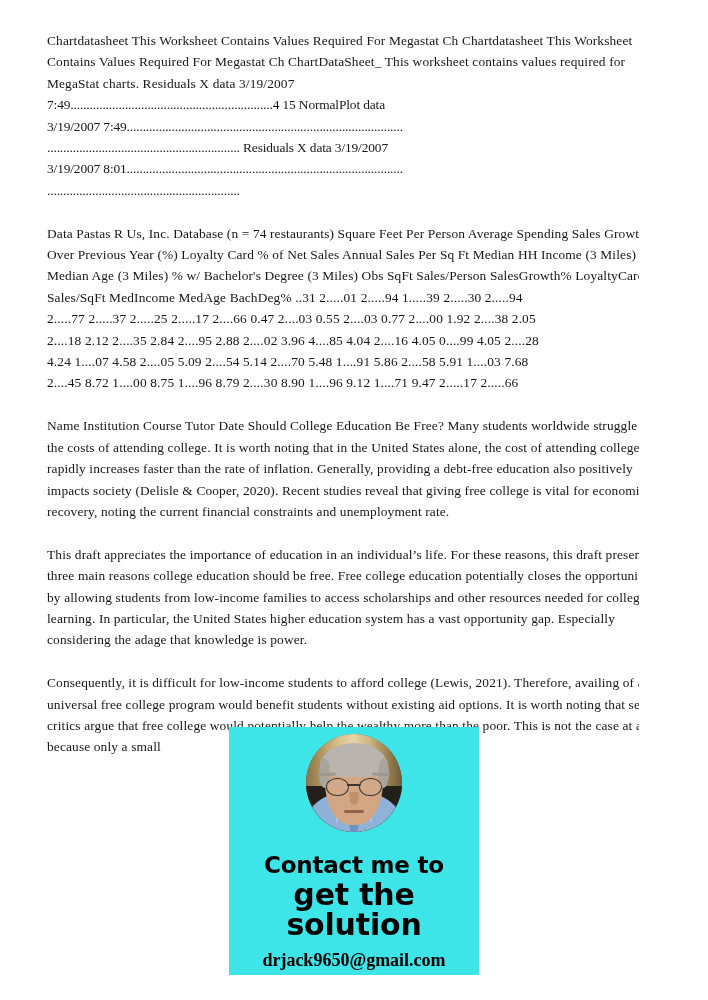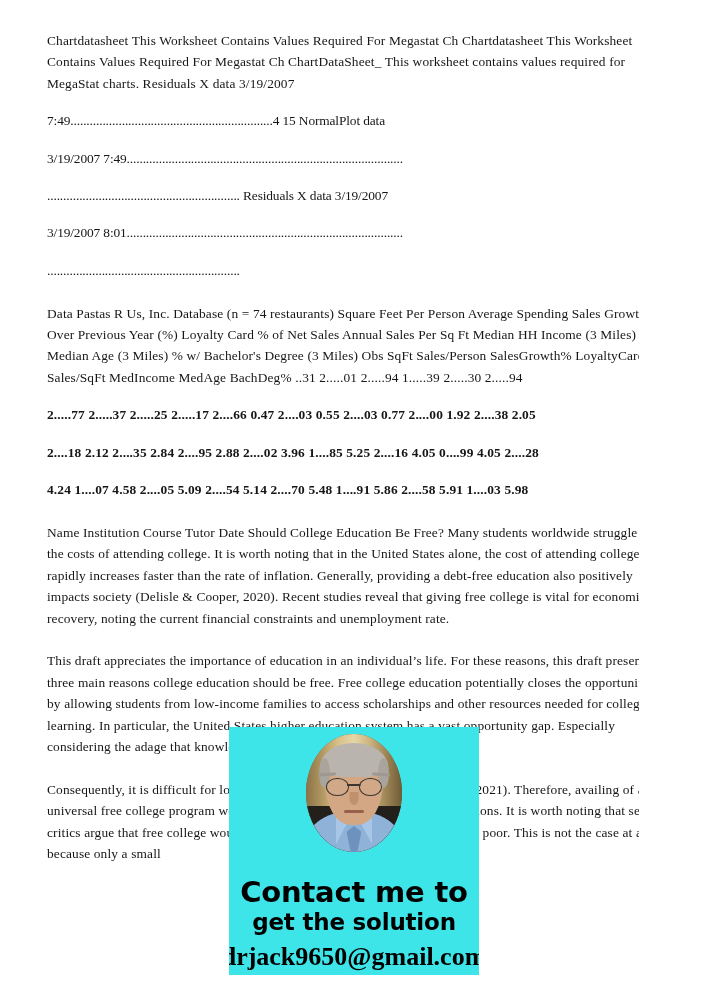--- a/index.html
+++ b/index.html
@@ -27,33 +27,32 @@
   }
   .para {
     font-size: 13.4px;
     line-height: 21.4px;
     text-align: left;
     margin: 0 0 0 0;
     color: #161616;
     letter-spacing: 0.01em;
   }
   .para + .para {
-    margin-top: 16px;
+    margin-top: 0px;
   }
   .spacer-line {
     height: 21.4px;
   }
   .dots {
     letter-spacing: -0.01em;
   }
   .numeric {
     font-size: 13.4px;
     line-height: 21.4px;
     white-space: pre-wrap;
-    font-weight: bold;
   }
   
   #overlay-card {
     position: absolute;
     left: 229px;
     top: 727px;
     width: 250px;
     height: 248px;
     background: #3ee5e8;
     overflow: hidden;
@@ -213,32 +212,32 @@
     border-radius: 3px;
   }
   .overlay-line {
     font-family: "DejaVu Sans", "Liberation Sans", sans-serif;
     font-weight: bold;
     color: #000000;
     text-align: center;
     letter-spacing: -0.2px;
   }
   #contact-line-1 {
-    font-size: 29px;
+    font-size: 23px;
     line-height: 30px;
-    margin-top: 25px;
+    margin-top: 18px;
   }
   #contact-line-2 {
-    font-size: 23px;
+    font-size: 30px;
     line-height: 30px;
   }
   #contact-email {
     font-family: "Liberation Serif", "DejaVu Serif", serif;
     font-weight: bold;
-    font-size: 26px;
+    font-size: 18px;
     line-height: 30px;
     margin-top: 5px;
     text-align: center;
     color: #000000;
   }
 </style>
 </head>
 <body>
 
 <div id="page">
@@ -249,22 +248,23 @@
     <p class="para dots">7:49...............................................................4 15 NormalPlot data</p>
     <p class="para dots">3/19/2007 7:49......................................................................................</p>
     <p class="para dots">............................................................ Residuals X data 3/19/2007</p>
     <p class="para dots">3/19/2007 8:01......................................................................................</p>
     <p class="para dots">............................................................</p>
 
     <div class="spacer-line"></div>
 
     <p class="para">Data Pastas R Us, Inc. Database (n = 74 restaurants) Square Feet Per Person Average Spending Sales Growth Over Previous Year (%) Loyalty Card % of Net Sales Annual Sales Per Sq Ft Median HH Income (3 Miles) Median Age (3 Miles) % w/ Bachelor's Degree (3 Miles) Obs SqFt Sales/Person SalesGrowth% LoyaltyCard% Sales/SqFt MedIncome MedAge BachDeg% ..31 2.....01 2.....94 1.....39 2.....30 2.....94</p>
     <p class="para numeric">2.....77 2.....37 2.....25 2.....17 2....66 0.47 2....03 0.55 2....03 0.77 2....00 1.92 2....38 2.05</p>
-    <p class="para numeric">2....18 2.12 2....35 2.84 2....95 2.88 2....02 3.96 1....85 5.25 2....16 4.05 0....99 4.05 2....28</p>
-    <p class="para numeric">4.24 1....07 4.58 2....05 5.09 2....54 5.14 2....70 5.48 1....91 5.86 2....58 5.91 1....03 5.98</p>
+    <p class="para numeric">2....18 2.12 2....35 2.84 2....95 2.88 2....02 3.96 4....85 4.04 2....16 4.05 0....99 4.05 2....28</p>
+    <p class="para numeric">4.24 1....07 4.58 2....05 5.09 2....54 5.14 2....70 5.48 1....91 5.86 2....58 5.91 1....03 7.68</p>
+    <p class="para numeric">2....45 8.72 1....00 8.75 1....96 8.79 2....30 8.90 1....96 9.12 1....71 9.47 2.....17 2.....66</p>
 
     <div class="spacer-line"></div>
 
     <p class="para">Name Institution Course Tutor Date Should College Education Be Free? Many students worldwide struggle with the costs of attending college. It is worth noting that in the United States alone, the cost of attending college rapidly increases faster than the rate of inflation. Generally, providing a debt-free education also positively impacts society (Delisle &amp; Cooper, 2020). Recent studies reveal that giving free college is vital for economic recovery, noting the current financial constraints and unemployment rate.</p>
 
     <div class="spacer-line"></div>
 
     <p class="para">This draft appreciates the importance of education in an individual’s life. For these reasons, this draft presents three main reasons college education should be free.  Free college education potentially closes the opportunity gap by allowing students from low-income families to access scholarships and other resources needed for college learning. In particular, the United States higher education system has a vast opportunity gap. Especially considering the adage that knowledge is power.</p>
 
     <div class="spacer-line"></div>

